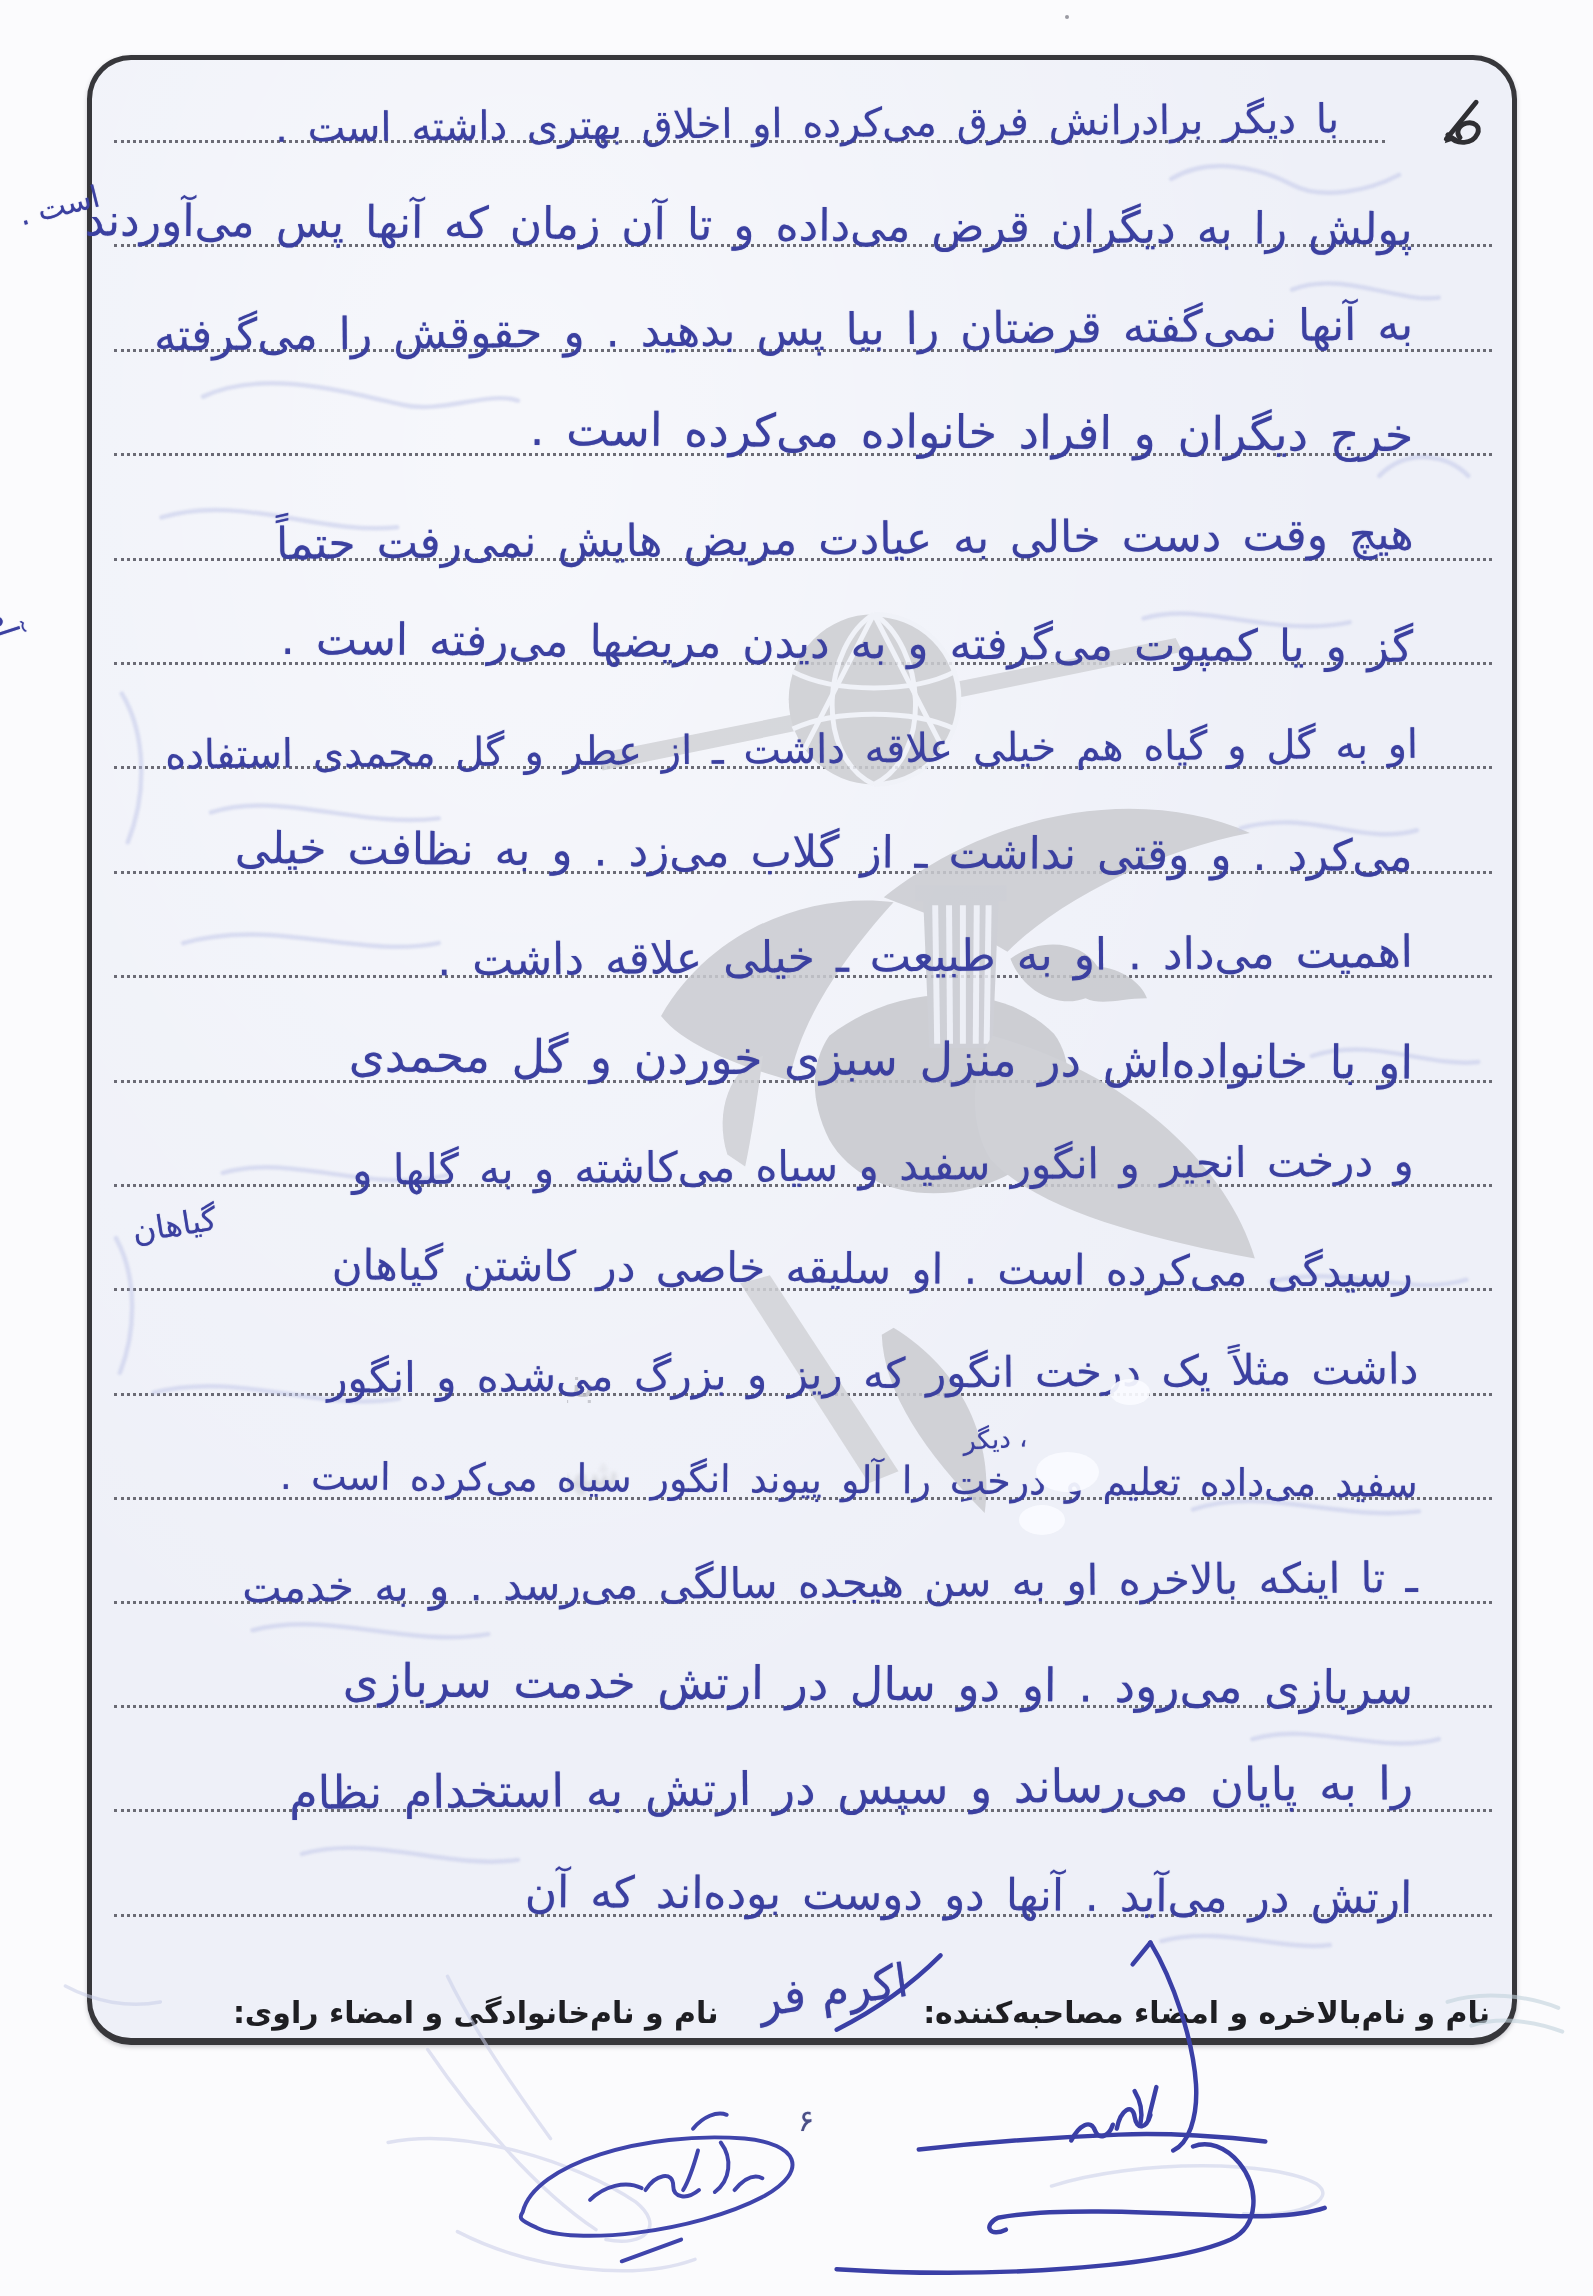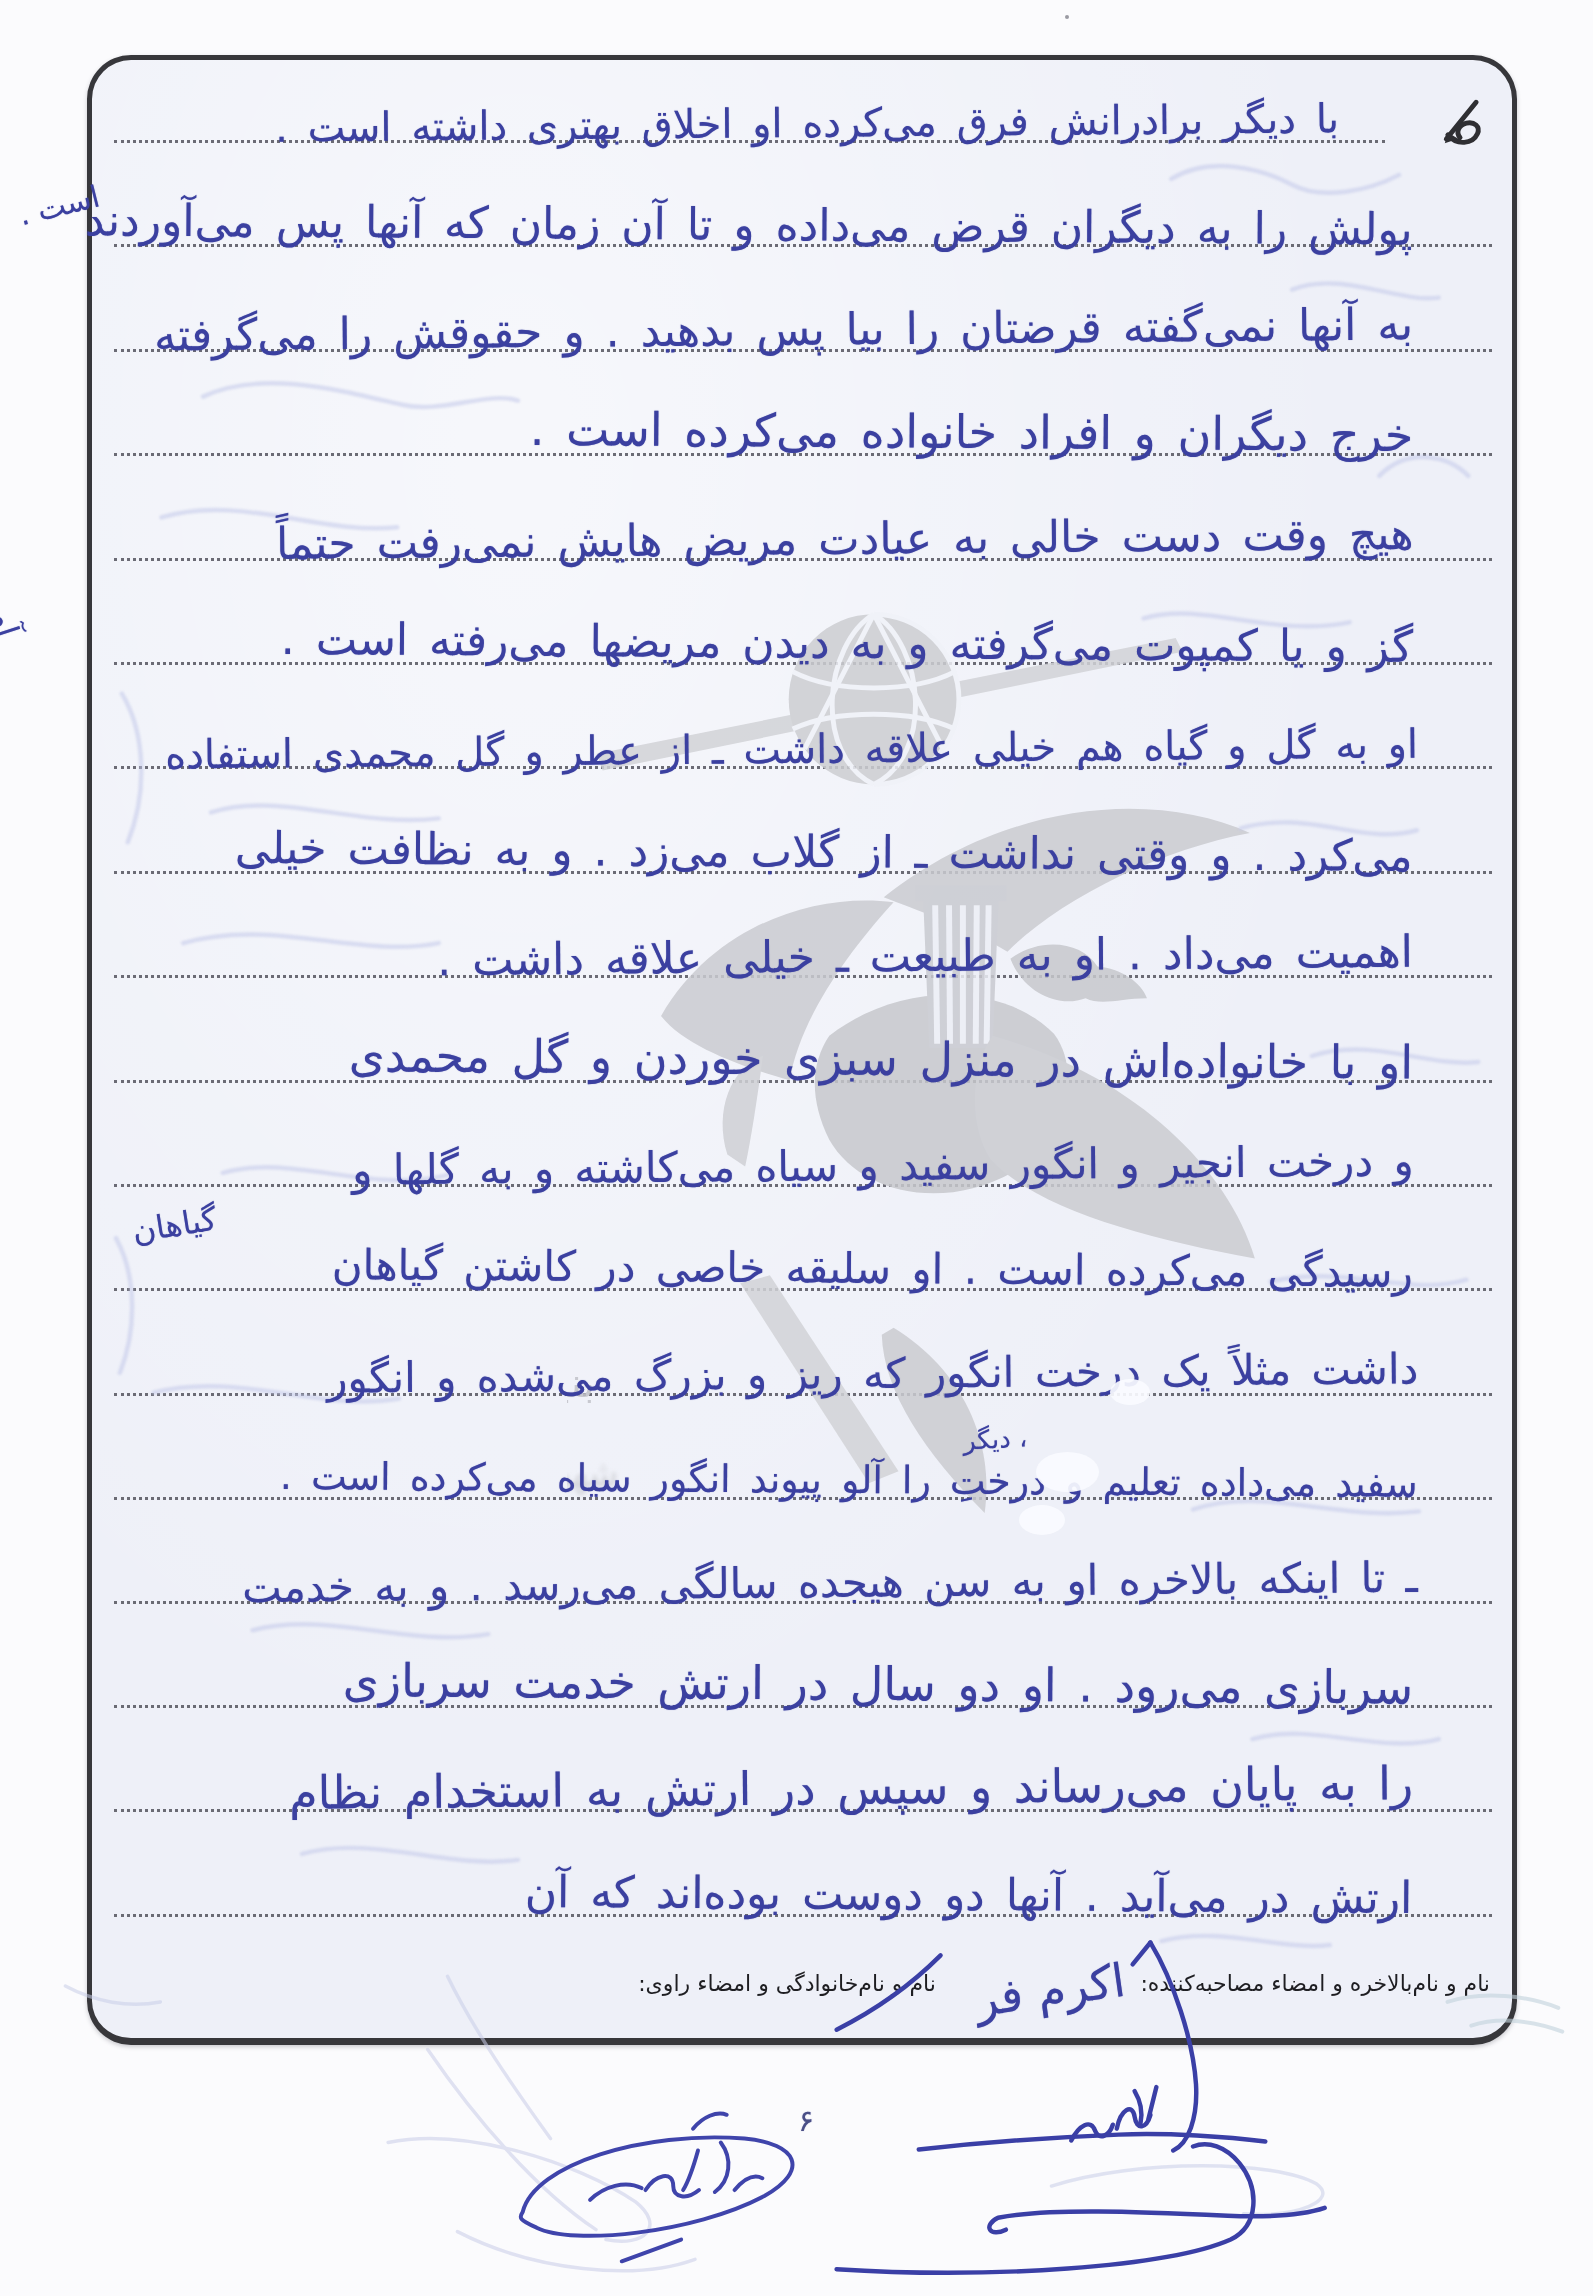--- a/index.html
+++ b/index.html
@@ -43,21 +43,21 @@
   .bleed-svg{position:absolute;left:0;top:0;width:1430px;height:1990px;filter:blur(1px);}
   .whiteout{position:absolute;background:#fafbff;border-radius:50%;opacity:.92;}
   .w1{left:944px;top:1392px;width:63px;height:40px;}
   .w2{left:1018px;top:1319px;width:40px;height:26px;}
   .w3{left:927px;top:1445px;width:46px;height:30px;}
   .footer-row{
     position:absolute;right:22px;top:1911px;direction:rtl;
     display:flex;align-items:flex-start;gap:14px;
   }
   .footer-label{
-    font-size:22px;font-weight:normal;color:#1e1e22;white-space:nowrap;letter-spacing:0;
+    font-size:30px;font-weight:bold;color:#1e1e22;white-space:nowrap;letter-spacing:0;margin-top:24px;
   }
   .footer-name{
     font-size:46px;color:#3b40a0;white-space:nowrap;
     transform:rotate(-8deg) translateY(-8px);
     text-shadow:0 0 1px rgba(59,64,160,.55);min-width:149px;
   }
   .narrator-gap{margin-right:26px;}
   .overlay{position:absolute;left:0;top:0;width:1594px;height:2297px;pointer-events:none;}
   .speck{position:absolute;left:1065px;top:15px;width:4px;height:4px;border-radius:50%;background:#9a9aa2;}
 </style>

